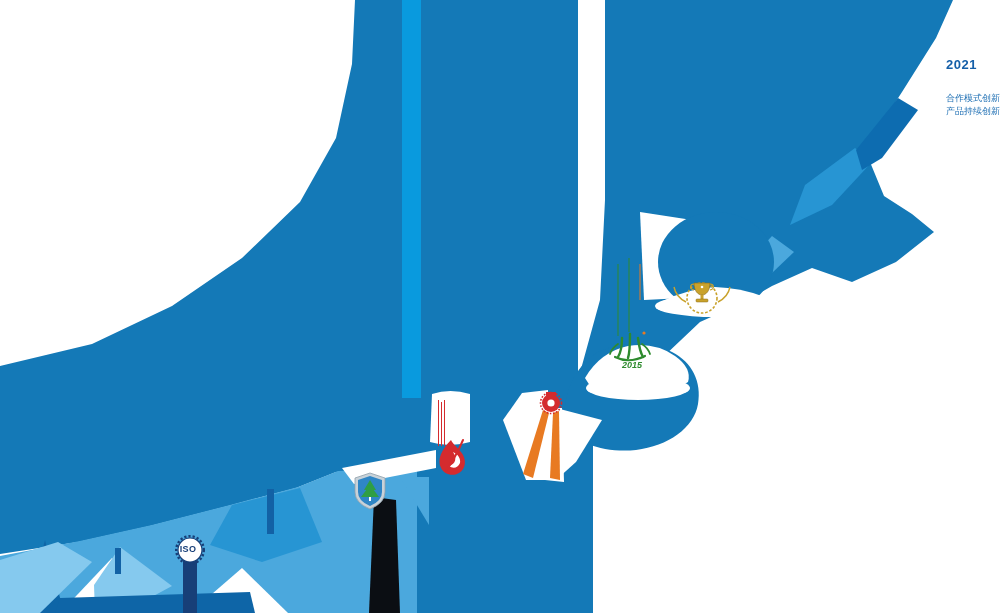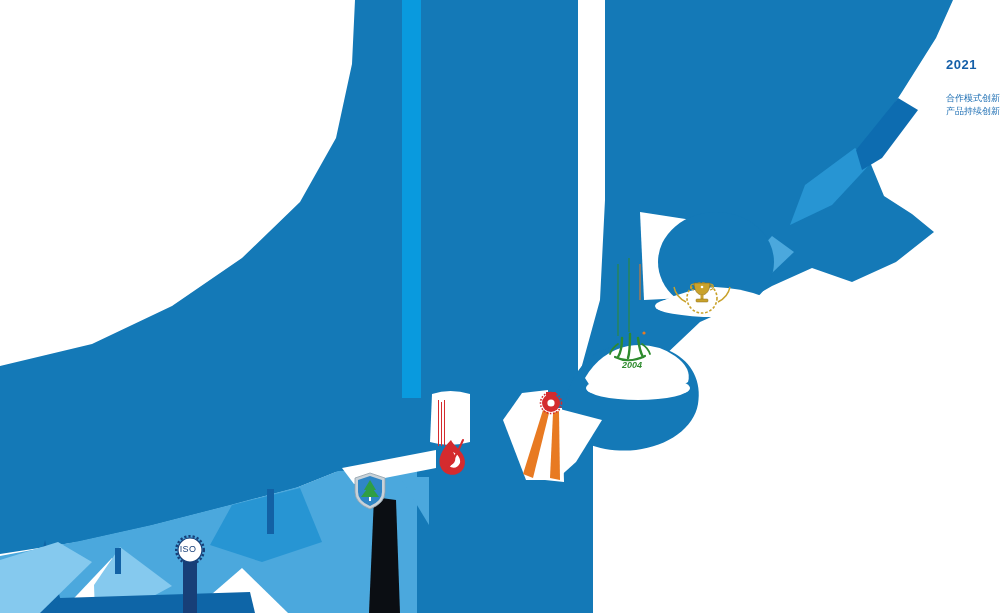--- a/index.html
+++ b/index.html
@@ -3,21 +3,21 @@
 <meta charset="utf-8">
 <style>
   html,body{margin:0;padding:0;background:#ffffff;}
   #stage{position:relative;width:1000px;height:613px;overflow:hidden;background:#fff;
          font-family:"Liberation Sans",sans-serif;}
   #mountains{position:absolute;left:0;top:0;width:1000px;height:613px;}
   .overlay{position:absolute;white-space:nowrap;}
   .label-2021{left:946px;top:57px;}
   .label-2021 .year{font-size:13px;font-weight:bold;letter-spacing:.5px;margin-bottom:20px;}
   .label-2021 .line{font-size:9px;line-height:13px;}
-  .iso-label{left:177px;top:544px;width:22px;text-align:center;font-size:9px;font-weight:normal;letter-spacing:.3px;}
+  .iso-label{left:177px;top:544px;width:22px;text-align:center;font-size:9px;font-weight:bold;letter-spacing:.3px;}
   .expo-year{left:610px;top:360px;width:44px;text-align:center;font-size:9px;font-style:italic;font-weight:bold;}
 </style>
 </head>
 <body>
 
 <div id="stage">
 
   <svg id="mountains" viewBox="0 0 1000 613">
 
     <polygon points="355,0 578,0 578,380 593,430 593,613 417,613 417,468 336,472 296,488 228,506 150,526 78,542 0,554 0,366 92,344 172,306 242,258 300,202 336,138 352,64" fill="#1479b7"></polygon>
@@ -115,15 +115,15 @@
   </svg>
 
   <div class="overlay label-2021">
     <div class="year" style="color: rgb(21, 95, 168);">2021</div>
     <div class="line" style="color: rgb(32, 112, 180);">合作模式创新</div>
     <div class="line" style="color: rgb(32, 112, 180);">产品持续创新</div>
   </div>
 
   <div class="overlay iso-label" style="color: rgb(23, 63, 120);">ISO</div>
 
-  <div class="overlay expo-year" style="color: rgb(46, 139, 46);">2004</div>
+  <div class="overlay expo-year" style="color: rgb(46, 139, 46);">2015</div>
 
 </div>
 
 </body></html>

